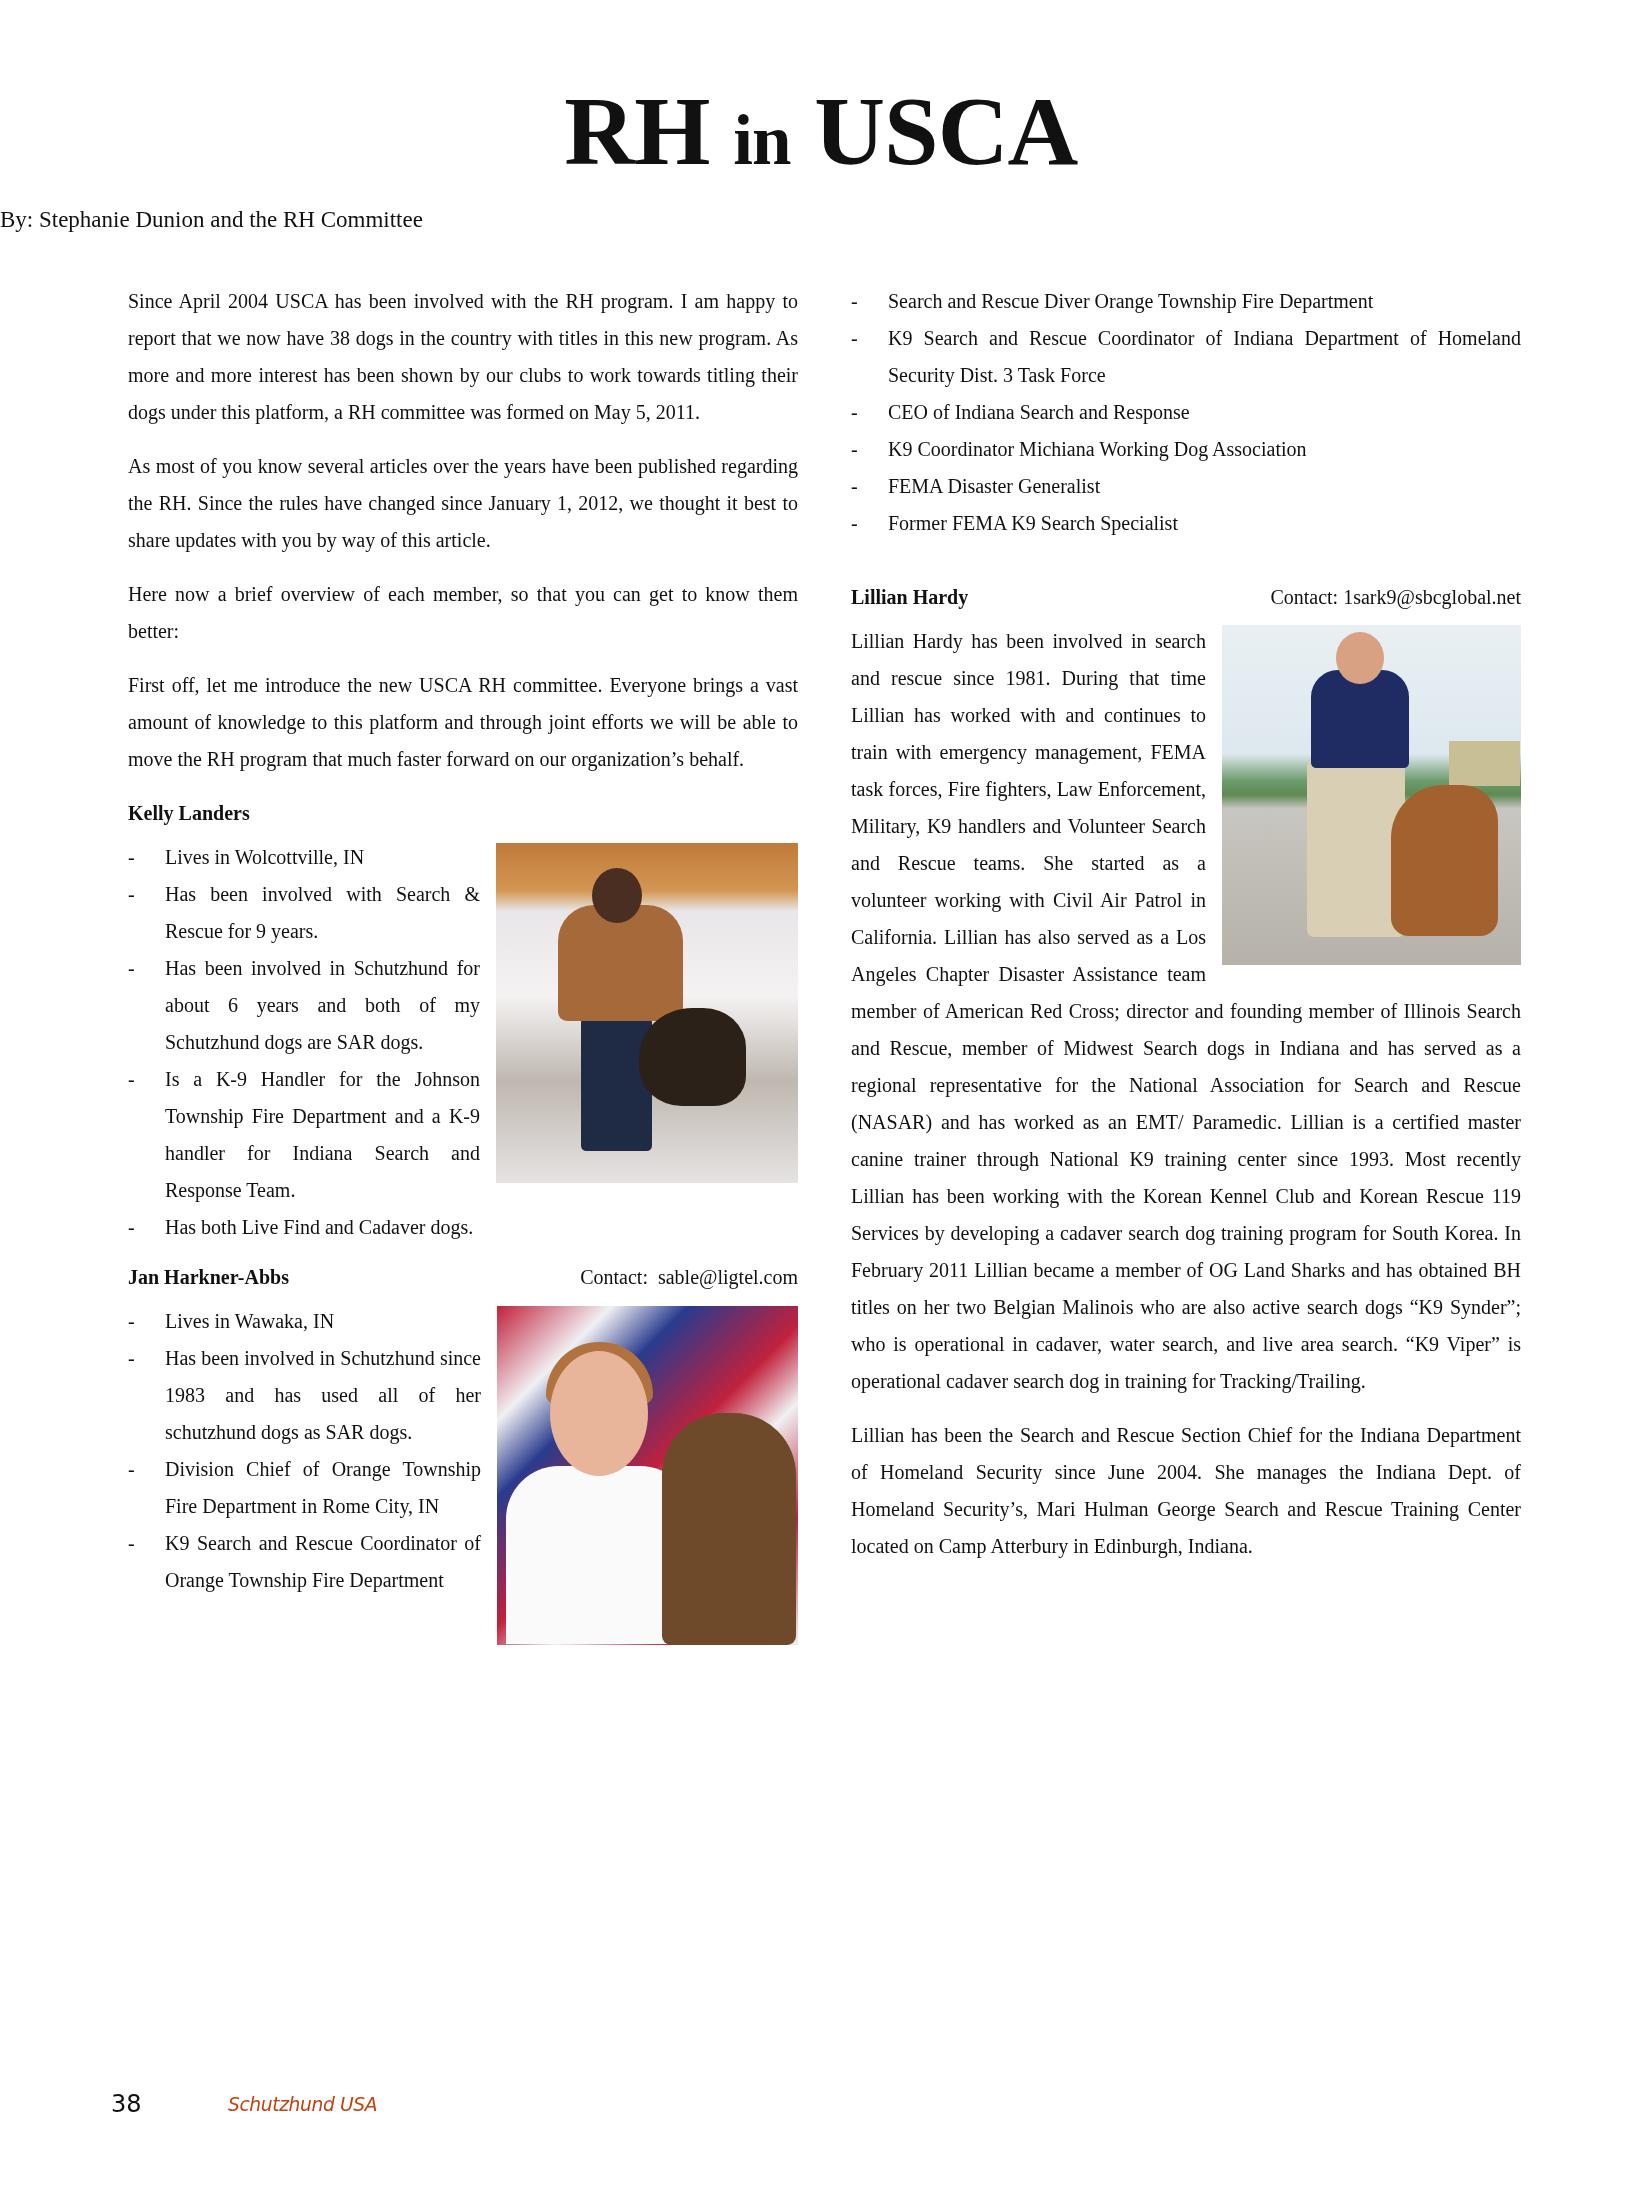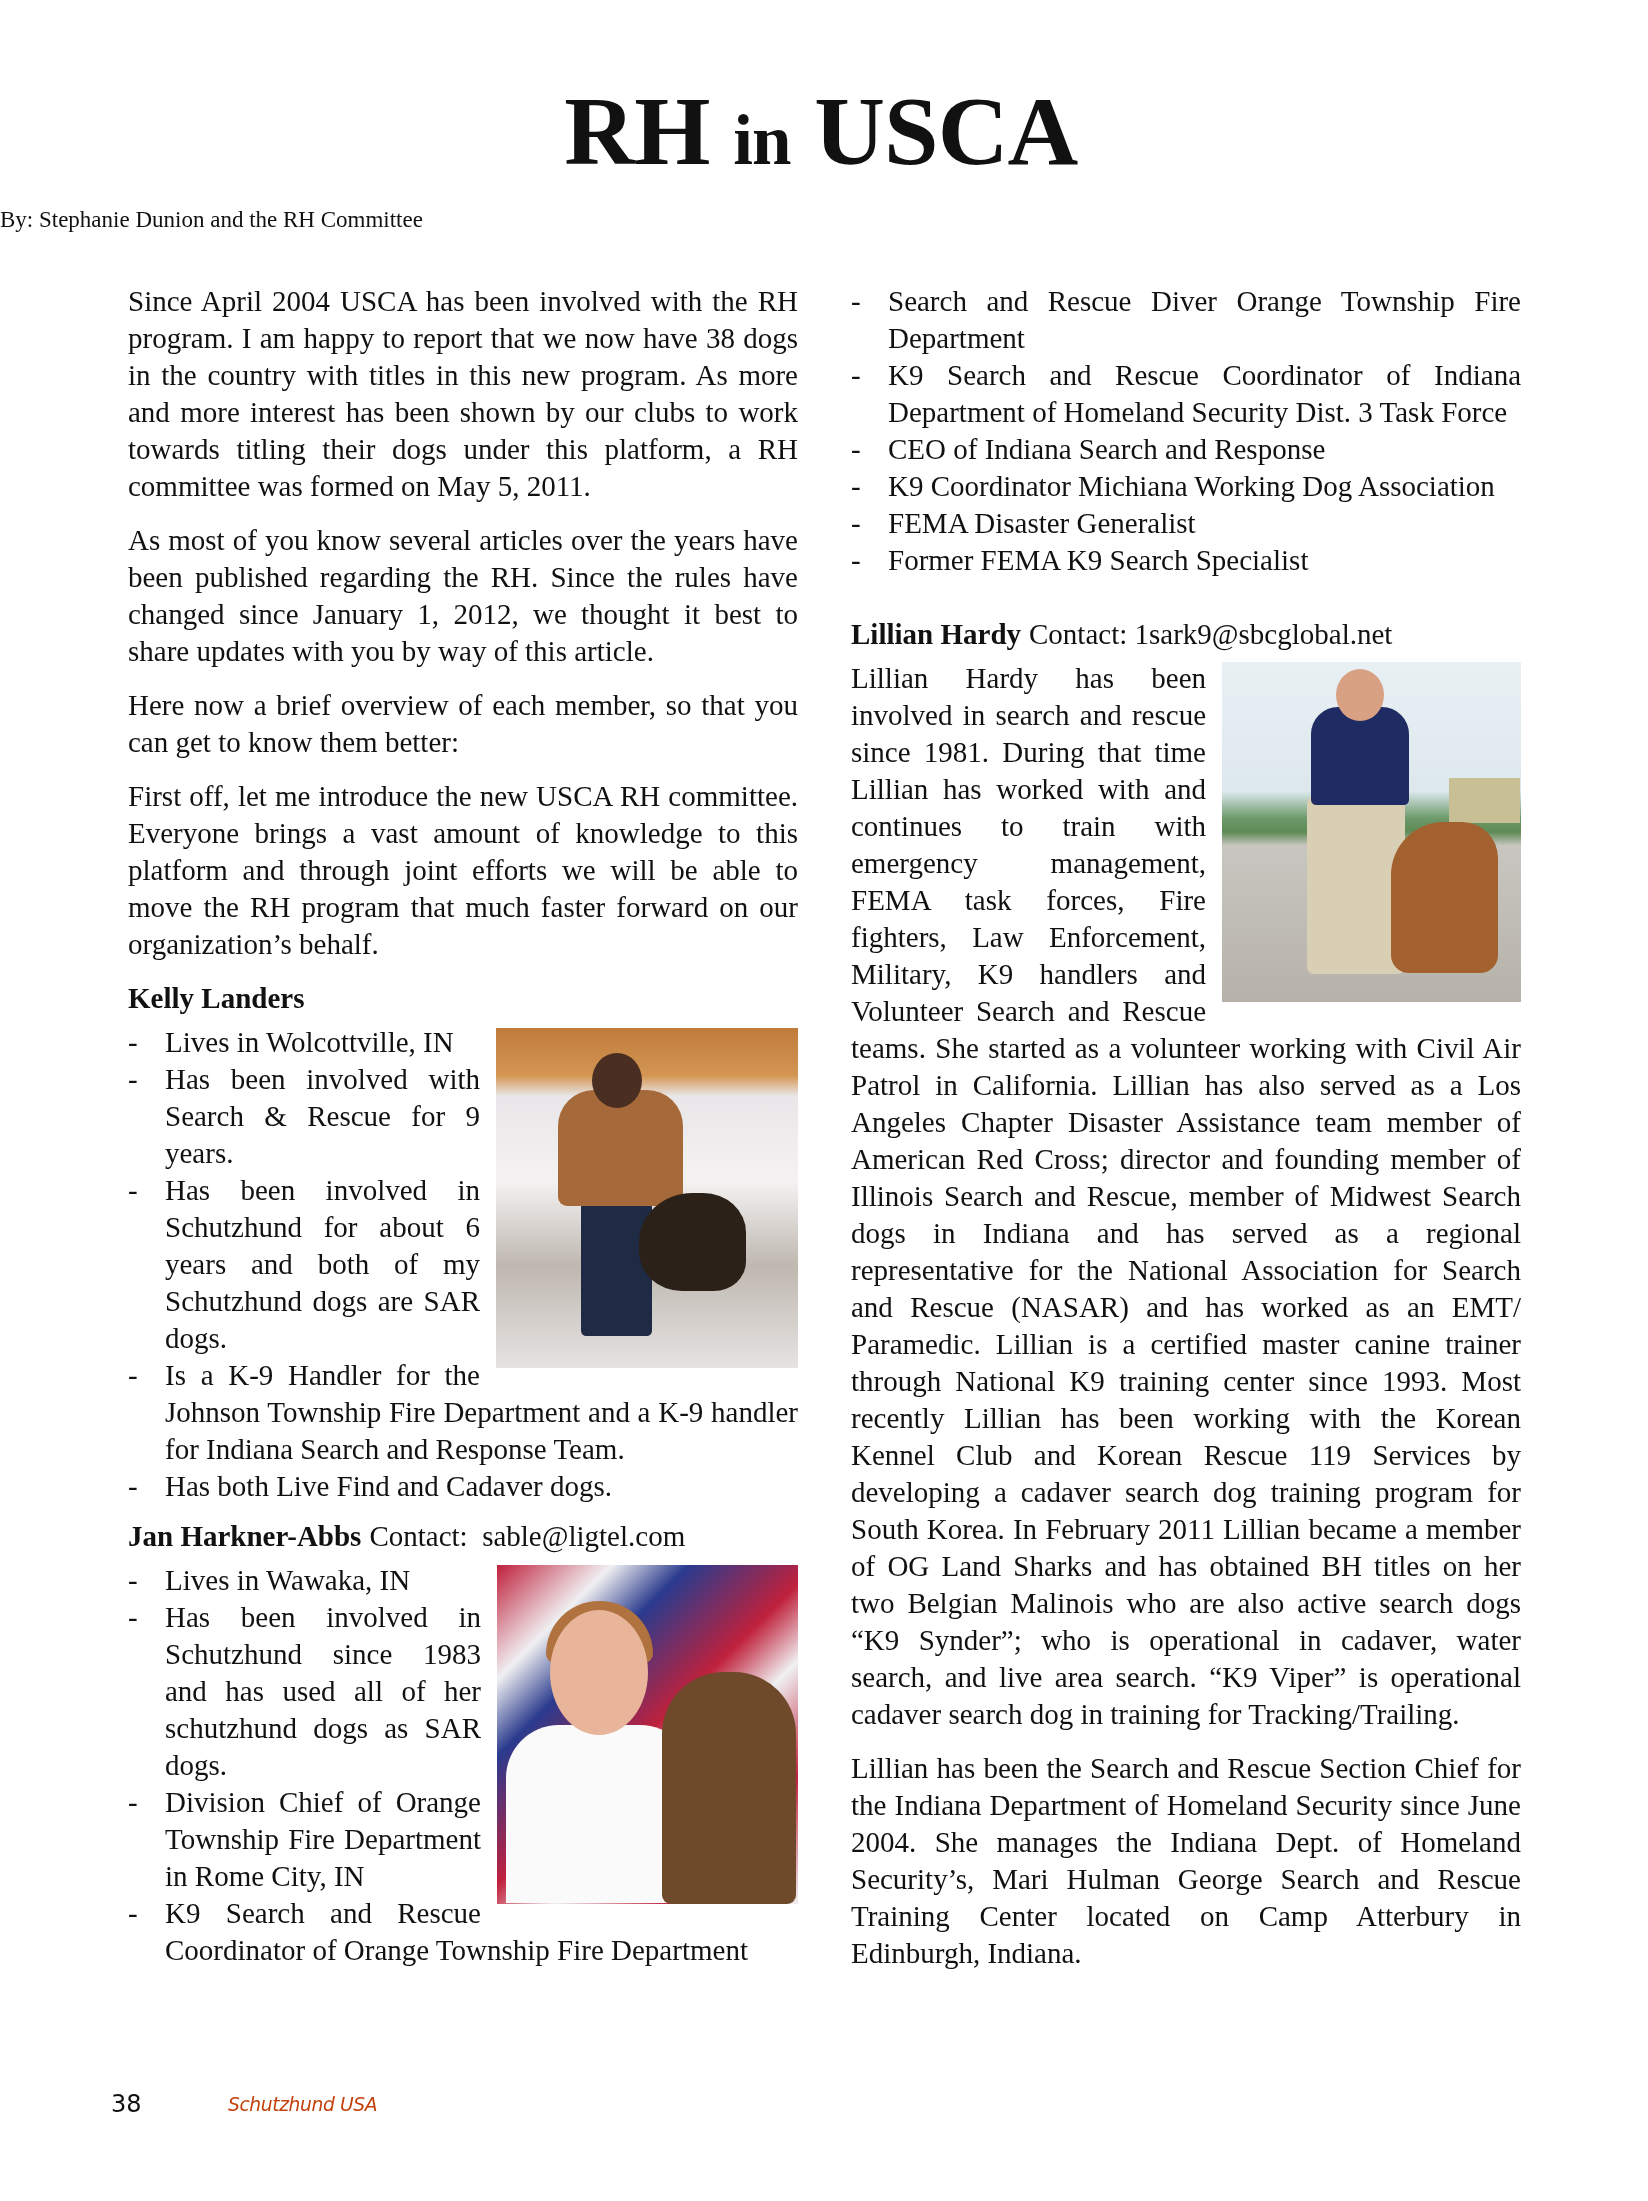--- a/index.html
+++ b/index.html
@@ -4,25 +4,25 @@
 <style>
   html, body { margin:0; padding:0; background:#ffffff; }
   body { width:1649px; height:2201px; position:relative; overflow:hidden;
          font-family:"Liberation Serif","DejaVu Serif",serif; color:#111; }
   .title { position:absolute; left:0; width:1649px; top:73px; text-align:center;
            font-family:"Liberation Serif",serif; font-weight:bold; font-size:98px;
            line-height:116px; letter-spacing:-0.9px; margin-left:-3.6px; }
   .title .small { font-size:71px; }
   .byline { position:absolute; left:0; width:1649px; top:205px; text-align:left;
             font-size:23px; line-height:30px; }
-  .col { position:absolute; font-size:29px; line-height:37px; text-align:justify; }
+  .col { position:absolute; font-size:20px; line-height:37px; text-align:justify; }
   .col p { margin:0 0 17px 0; }
   .col-left { left:128px; top:283px; width:670px; }
   .col-right { left:851px; top:283px; width:670px; }
-  .member-head { display:flex; margin:0 0 7.1px 0; height:37px;gap:8px; }
+  .member-head { display:flex; justify-content:space-between; margin:0 0 7.1px 0; height:37px; }
   .member-name { font-weight:bold; }
   ul.dash { list-style:none; margin:0; padding:0; }
   ul.dash li { position:relative; padding-left:37px; text-align:justify; }
   ul.dash li::before { content:"-"; position:absolute; left:0; top:0; }
   .photo { float:right; margin:3.6px 0 7.1px 16px; position:relative; overflow:hidden; }
   .ph-kelly { width:302px; height:340px;
     background:linear-gradient(180deg,#c07a3a 0%,#d49652 14%,#e8e6e8 20%,#f4f2f2 45%,#bfb8b0 70%,#e6e3e2 100%); }
   .ph-jan { width:301px; height:339px;
     background:linear-gradient(135deg,#c0213c 0%,#f0f0f2 18%,#2a3b8e 30%,#c0213c 50%,#f0f0f2 62%,#c0213c 80%,#f0f0f2 100%); }
   .ph-lillian { width:299px; height:340px; margin-top:1.8px;

